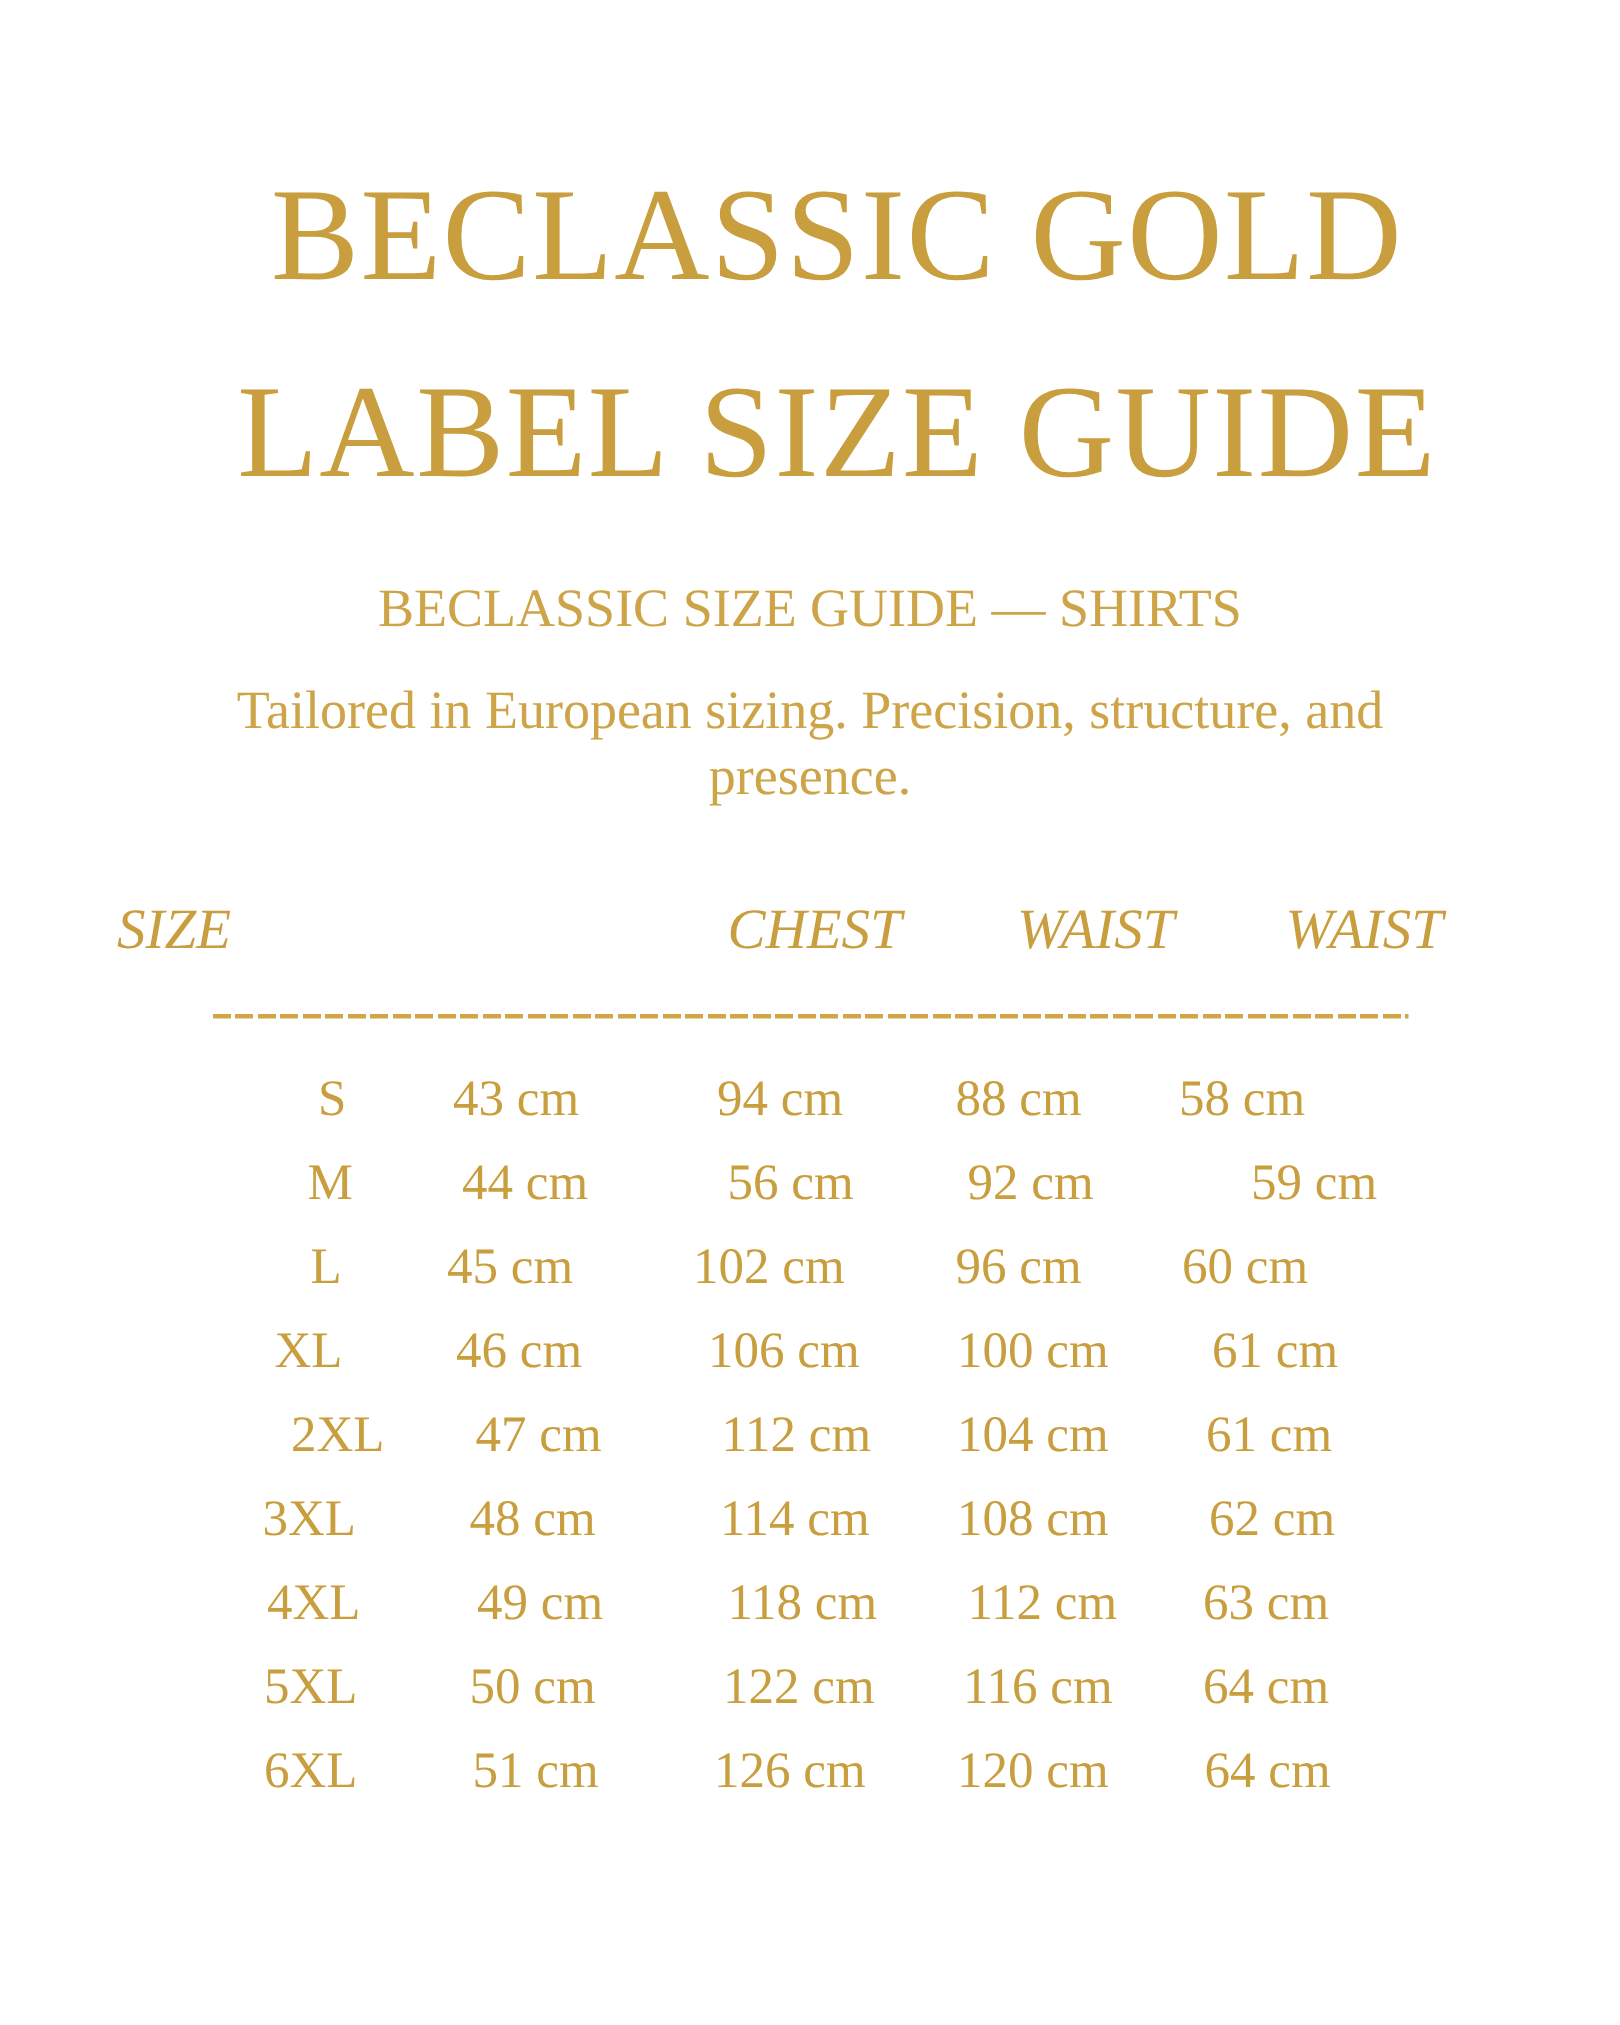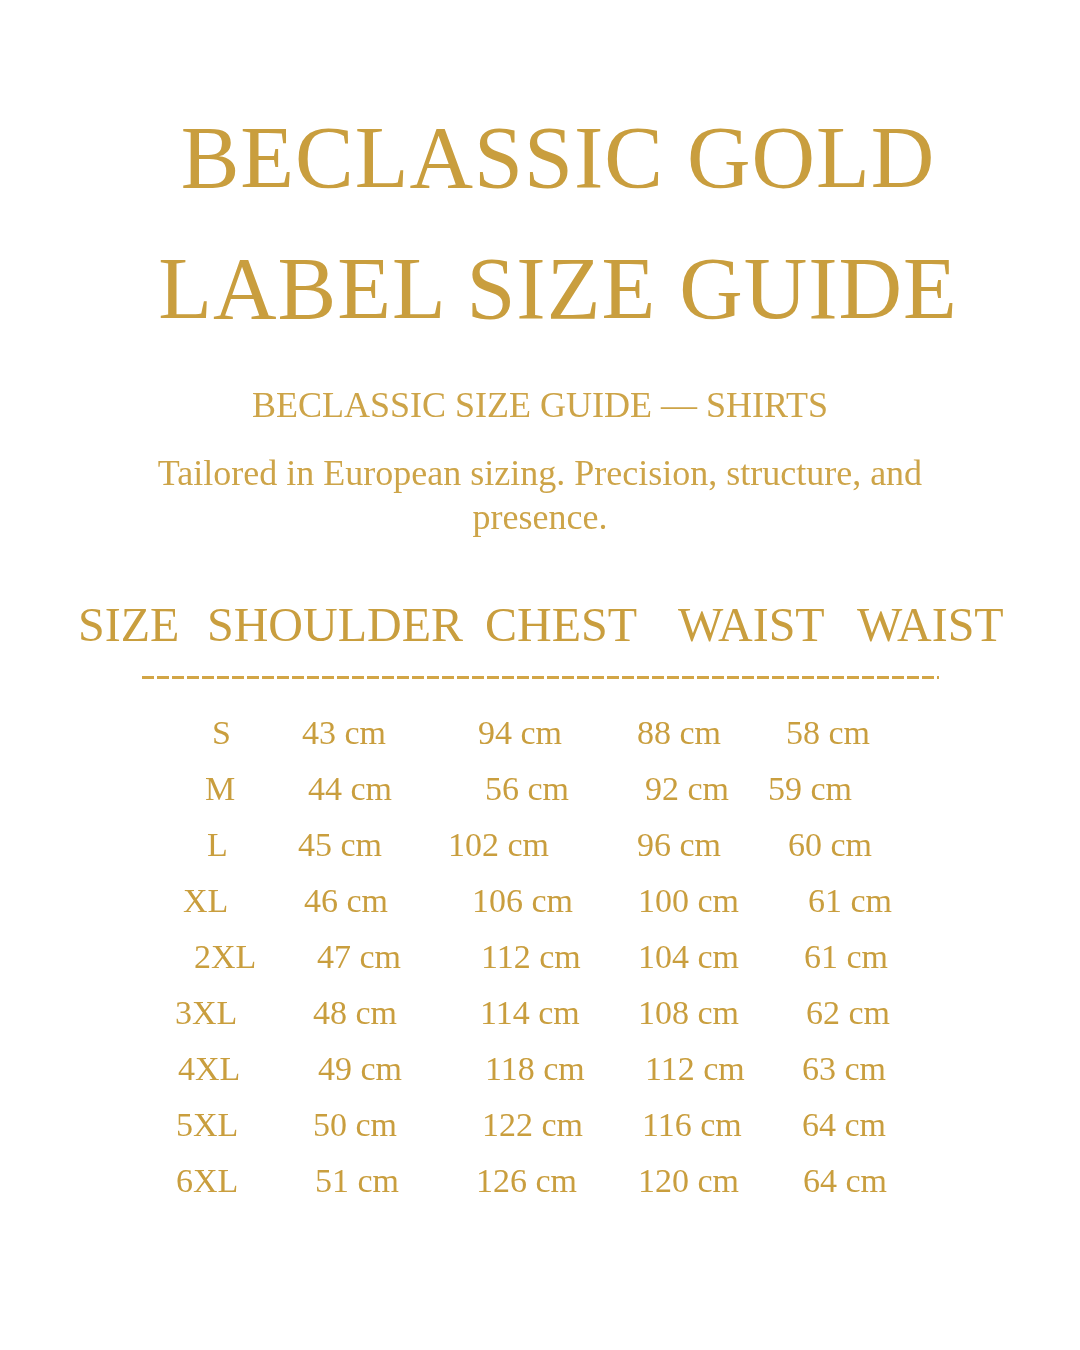--- a/index.html
+++ b/index.html
@@ -40,23 +40,24 @@
     }
     .subtitle.s1 { top: 387px; font-size: 36px; }
     .subtitle.s2 { top: 443px; margin-top: 12px; }
     .subtitle.s3 { top: 499px; }
     .header-row {
       position: absolute;
       top: 601px;
       left: 0;
       width: 860px;
       height: 40px;
-      font-size: 48px;
+      font-size: 38px;
       line-height: 1;
       color: #C99E3E;
+      font-style: italic;
     }
     .header-row span {
       position: absolute;
       top: 0;
     }
     .dashes {
       position: absolute;
       top: 676px;
       left: 142px;
       width: 797px;
@@ -82,46 +83,45 @@
 
 <h1 class="title l1">BECLASSIC GOLD</h1>
 <h1 class="title l2">LABEL SIZE GUIDE</h1>
 
 <div class="subtitle s1">BECLASSIC SIZE GUIDE — SHIRTS</div>
 <div class="subtitle s2">Tailored in European sizing. Precision, structure, and</div>
 <div class="subtitle s3">presence.</div>
 
 <div class="header-row">
   <span style="left:78px">SIZE</span>
-  <span style="left:207px">SHOULDER</span>
   <span style="left:485px">CHEST</span>
   <span style="left:678px">WAIST</span>
   <span style="left:857px">WAIST</span>
 </div>
 
 <div class="dashes"></div>
 
 <div class="row" style="top:716px">
   <span style="left:212px">S</span>
   <span style="left:302px">43 cm</span>
   <span style="left:478px">94 cm</span>
   <span style="left:637px">88 cm</span>
   <span style="left:786px">58 cm</span>
 </div>
 <div class="row" style="top:772px">
   <span style="left:205px">M</span>
   <span style="left:308px">44 cm</span>
   <span style="left:485px">56 cm</span>
   <span style="left:645px">92 cm</span>
-  <span style="left:768px">59 cm</span>
+  <span style="left:834px">59 cm</span>
 </div>
 <div class="row" style="top:828px">
   <span style="left:207px">L</span>
   <span style="left:298px">45 cm</span>
-  <span style="left:448px">102 cm</span>
+  <span style="left:462px">102 cm</span>
   <span style="left:637px">96 cm</span>
   <span style="left:788px">60 cm</span>
 </div>
 <div class="row" style="top:884px">
   <span style="left:183px">XL</span>
   <span style="left:304px">46 cm</span>
   <span style="left:472px">106 cm</span>
   <span style="left:638px">100 cm</span>
   <span style="left:808px">61 cm</span>
 </div>

